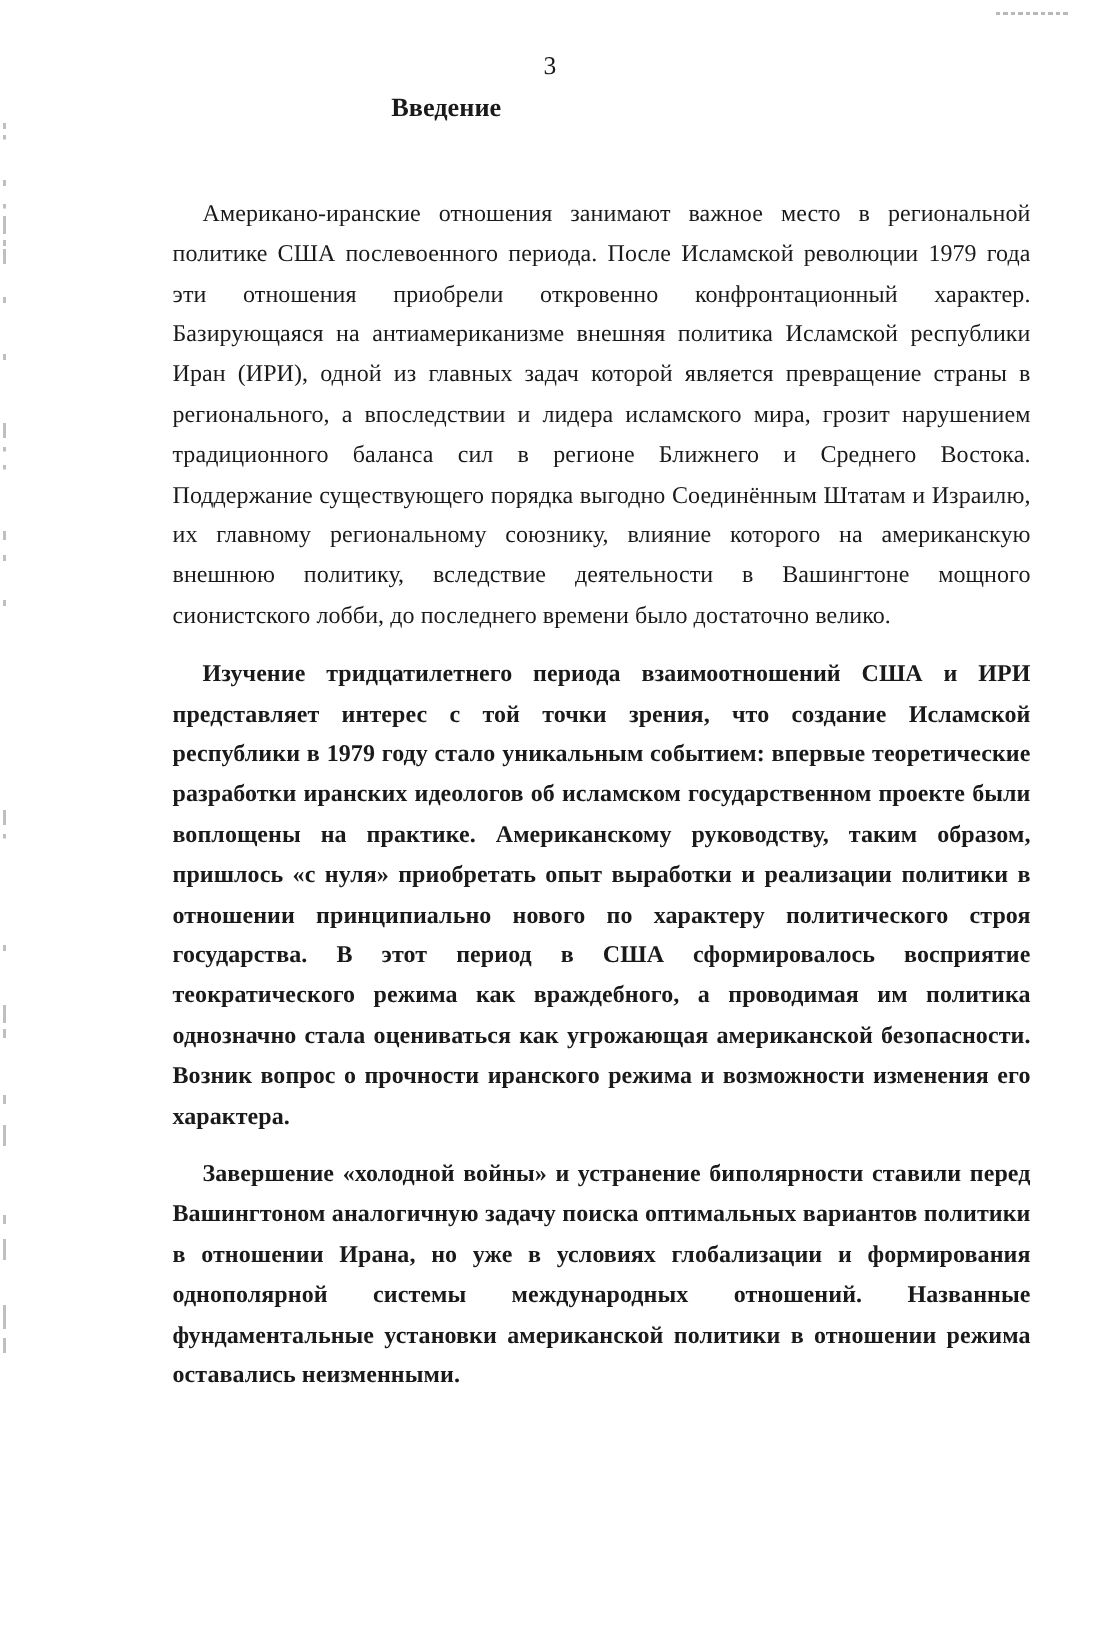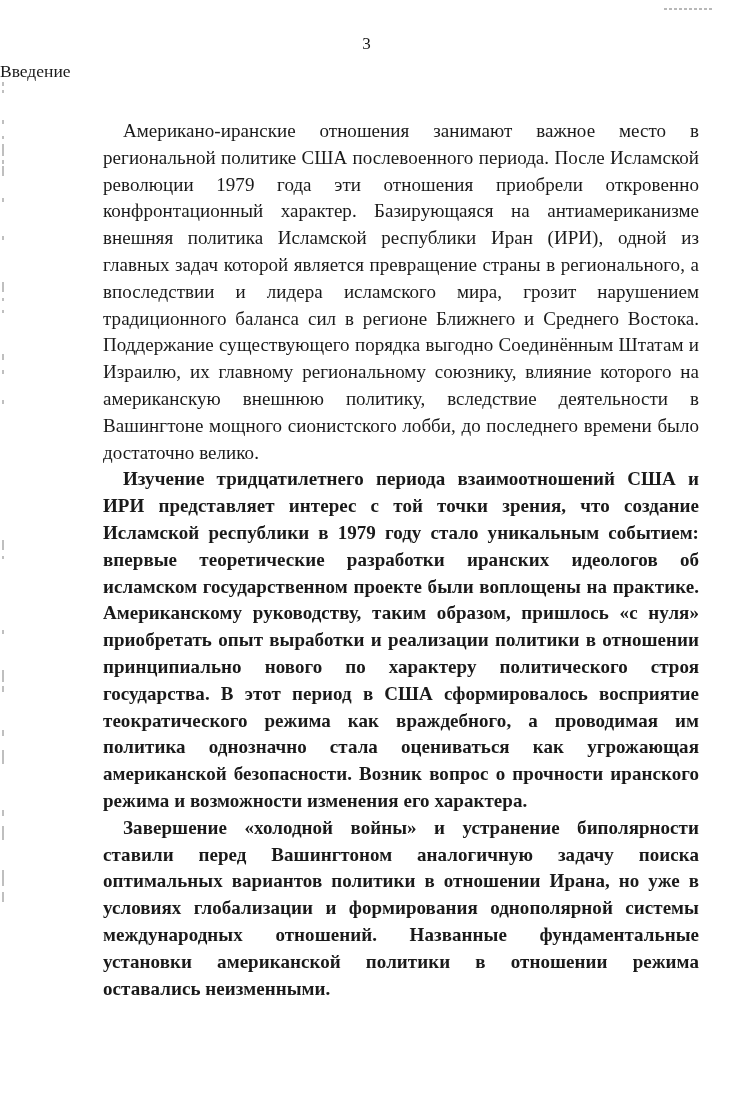--- a/index.html
+++ b/index.html
@@ -44,33 +44,33 @@
       left: 0;
       width: 733px;
       text-align: center;
       font-size: 17px;
     }
     .title {
       position: absolute;
       top: 61px;
       left: 0;
       width: 595px;
-      text-align: left;
+      text-align: center;
       font-size: 17.5px;
-      font-weight: normal;
+      font-weight: bold;
     }
     .body-text {
       position: absolute;
       top: 118px;
       left: 103px;
       width: 596px;
     }
     .para {
-      margin: 0;
-      font-size: 19px;
+      margin: 12px;
+      font-size: 16px;
       line-height: 26.8px;
       text-align: justify;
       text-indent: 20px;
       letter-spacing: 0.05px;
     }
     .para + .para {
       margin-top: 0px;
       font-weight: bold;
     }
   </style>

